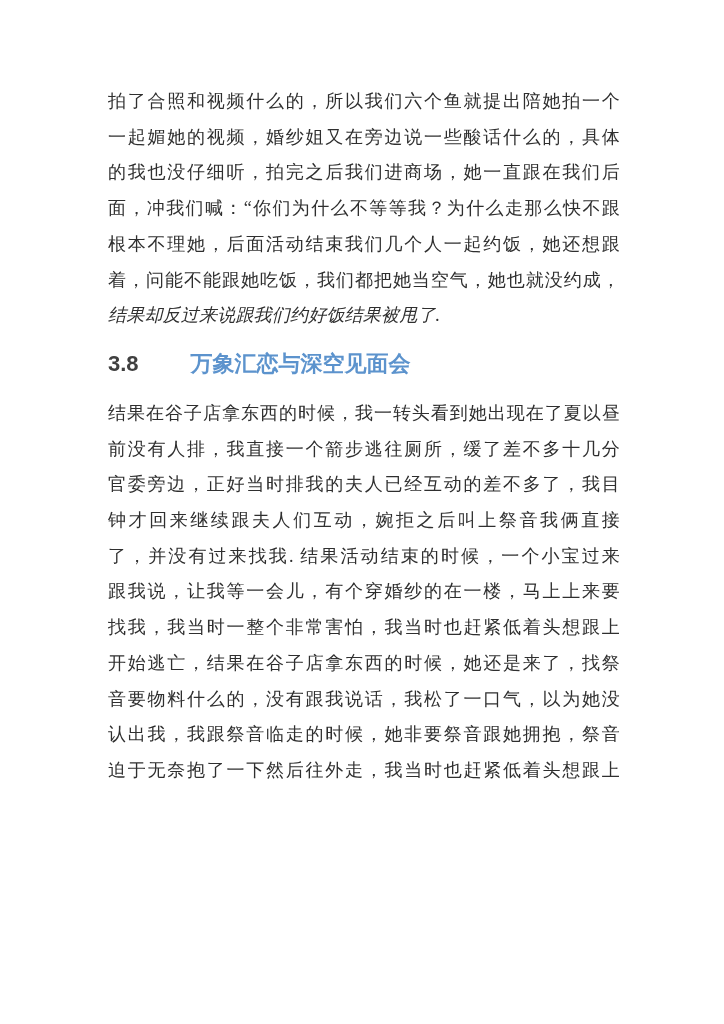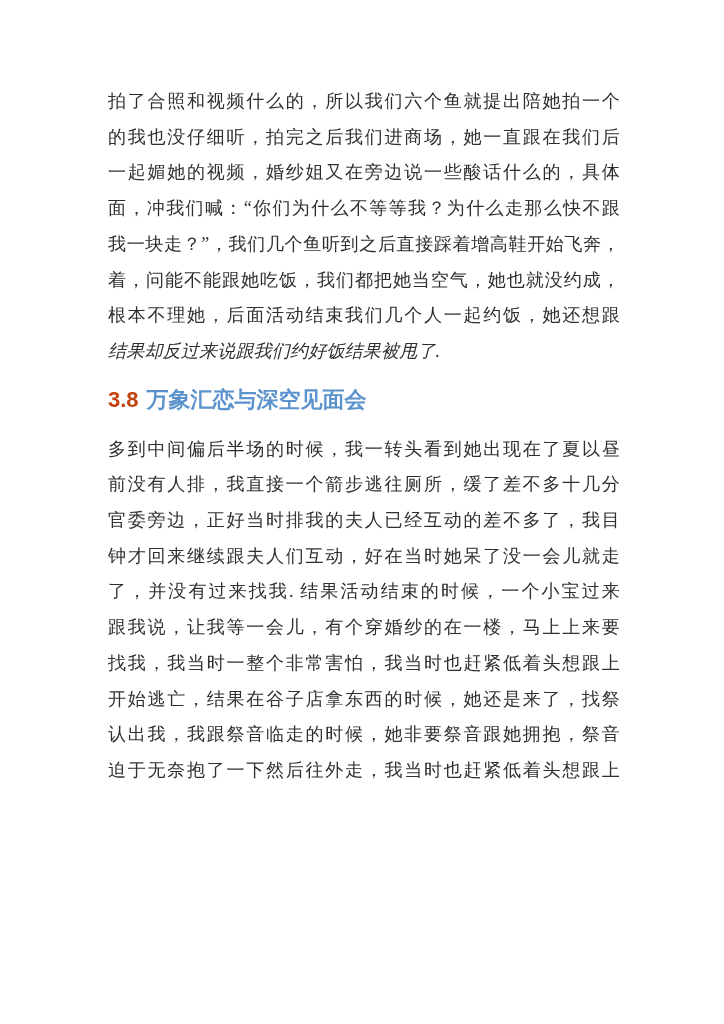--- a/index.html
+++ b/index.html
@@ -56,40 +56,40 @@
   .heading-title { font-weight: 600; }
 </style>
 </head>
 <body>
 
 <div class="page">
   <div class="content">
 
     <div class="paragraph">
         <div class="line">拍了合照和视频什么的，所以我们六个鱼就提出陪她拍一个</div>
+        <div class="line">一起媚她的视频，婚纱姐又在旁边说一些酸话什么的，具体</div>
         <div class="line">的我也没仔细听，拍完之后我们进商场，她一直跟在我们后</div>
-        <div class="line">一起媚她的视频，婚纱姐又在旁边说一些酸话什么的，具体</div>
         <div class="line">面，冲我们喊：“你们为什么不等等我？为什么走那么快不跟</div>
-        <div class="line">我一块走？”，我们几个鱼听到之后直接踩着增高鞋开始飞奔，</div>
+        <div class="line">根本不理她，后面活动结束我们几个人一起约饭，她还想跟</div>
         <div class="line">着，问能不能跟她吃饭，我们都把她当空气，她也就没约成，</div>
-        <div class="line">根本不理她，后面活动结束我们几个人一起约饭，她还想跟</div>
         <div class="line line-end">结果却反过来说跟我们约好饭结果被甩了.</div>
       </div>
 
     <div class="section-heading">
-      <span class="heading-number" style="color: #c2410c;">3.8</span><span class="heading-title" style="color: rgb(92, 147, 205);">万象汇恋与深空见面会</span>
+      <span class="heading-number" style="color: #404040;">3.8</span><span class="heading-title" style="color: rgb(92, 147, 205); margin-left: 44px;">万象汇恋与深空见面会</span>
     </div>
 
     <div class="paragraph">
-        <div class="line">多到中间偏后半场的时候，我一转头看到她出现在了夏以昼</div>
+        <div class="line">结果在谷子店拿东西的时候，我一转头看到她出现在了夏以昼</div>
         <div class="line">前没有人排，我直接一个箭步逃往厕所，缓了差不多十几分</div>
         <div class="line">官委旁边，正好当时排我的夫人已经互动的差不多了，我目</div>
-        <div class="line">钟才回来继续跟夫人们互动，好在当时她呆了没一会儿就走</div>
+        <div class="line">钟才回来继续跟夫人们互动，婉拒之后叫上祭音我俩直接</div>
         <div class="line">了，并没有过来找我. 结果活动结束的时候，一个小宝过来</div>
         <div class="line">跟我说，让我等一会儿，有个穿婚纱的在一楼，马上上来要</div>
         <div class="line">找我，我当时一整个非常害怕，我当时也赶紧低着头想跟上</div>
         <div class="line">开始逃亡，结果在谷子店拿东西的时候，她还是来了，找祭</div>
+        <div class="line">音要物料什么的，没有跟我说话，我松了一口气，以为她没</div>
         <div class="line">认出我，我跟祭音临走的时候，她非要祭音跟她拥抱，祭音</div>
         <div class="line">迫于无奈抱了一下然后往外走，我当时也赶紧低着头想跟上</div>
       </div>
 
   </div>
 </div>
 
 </body></html>

